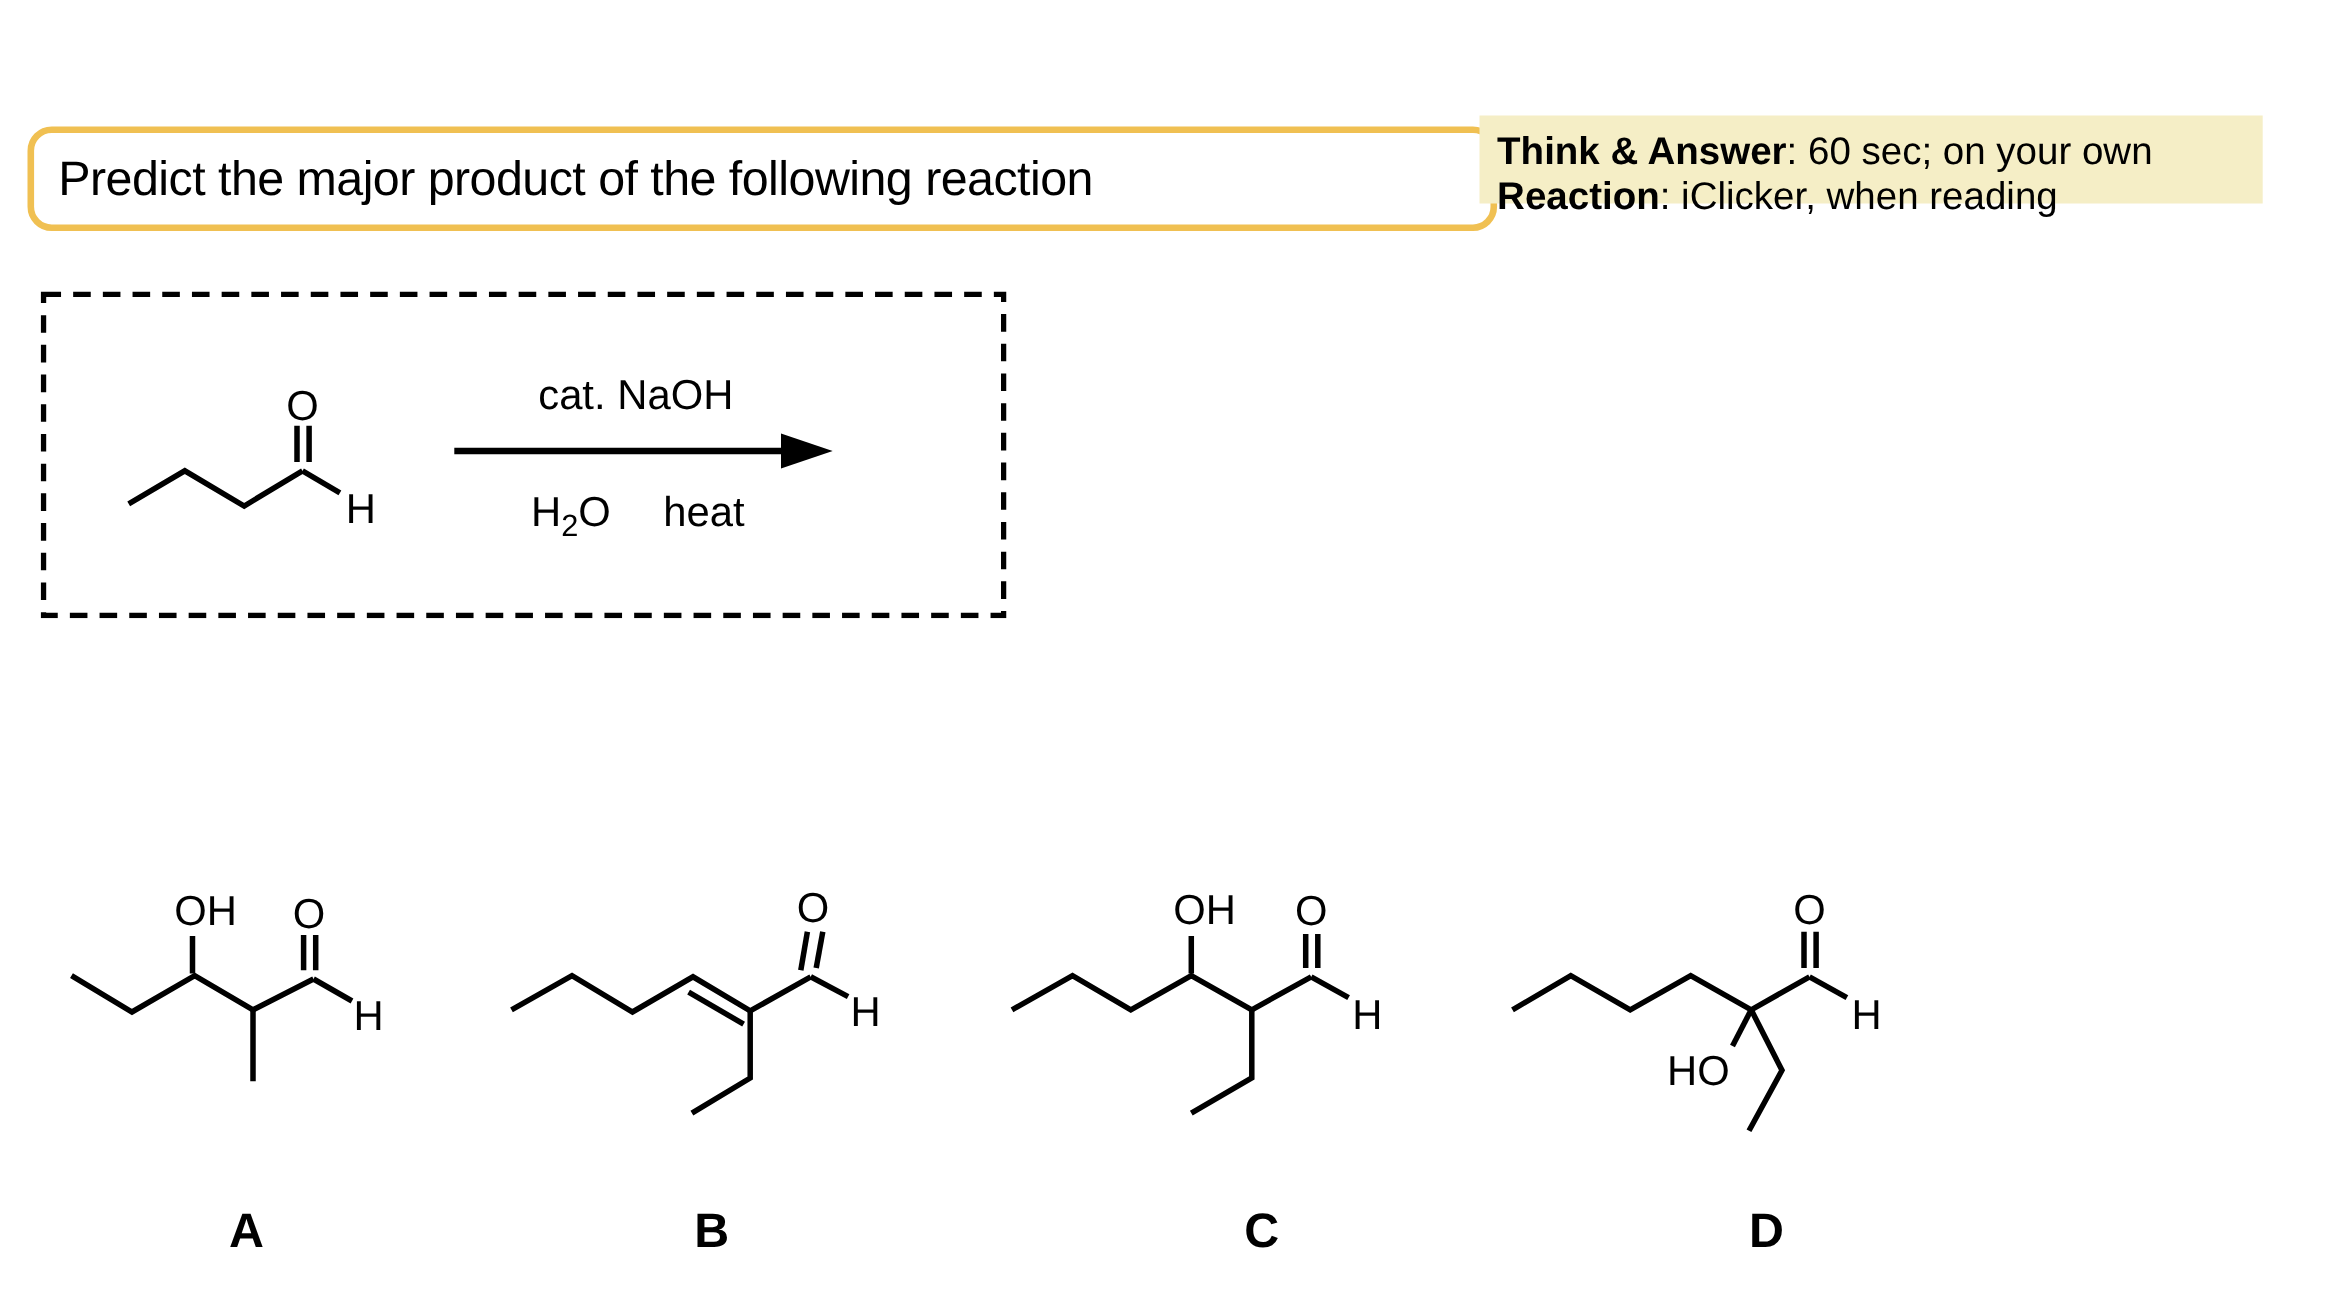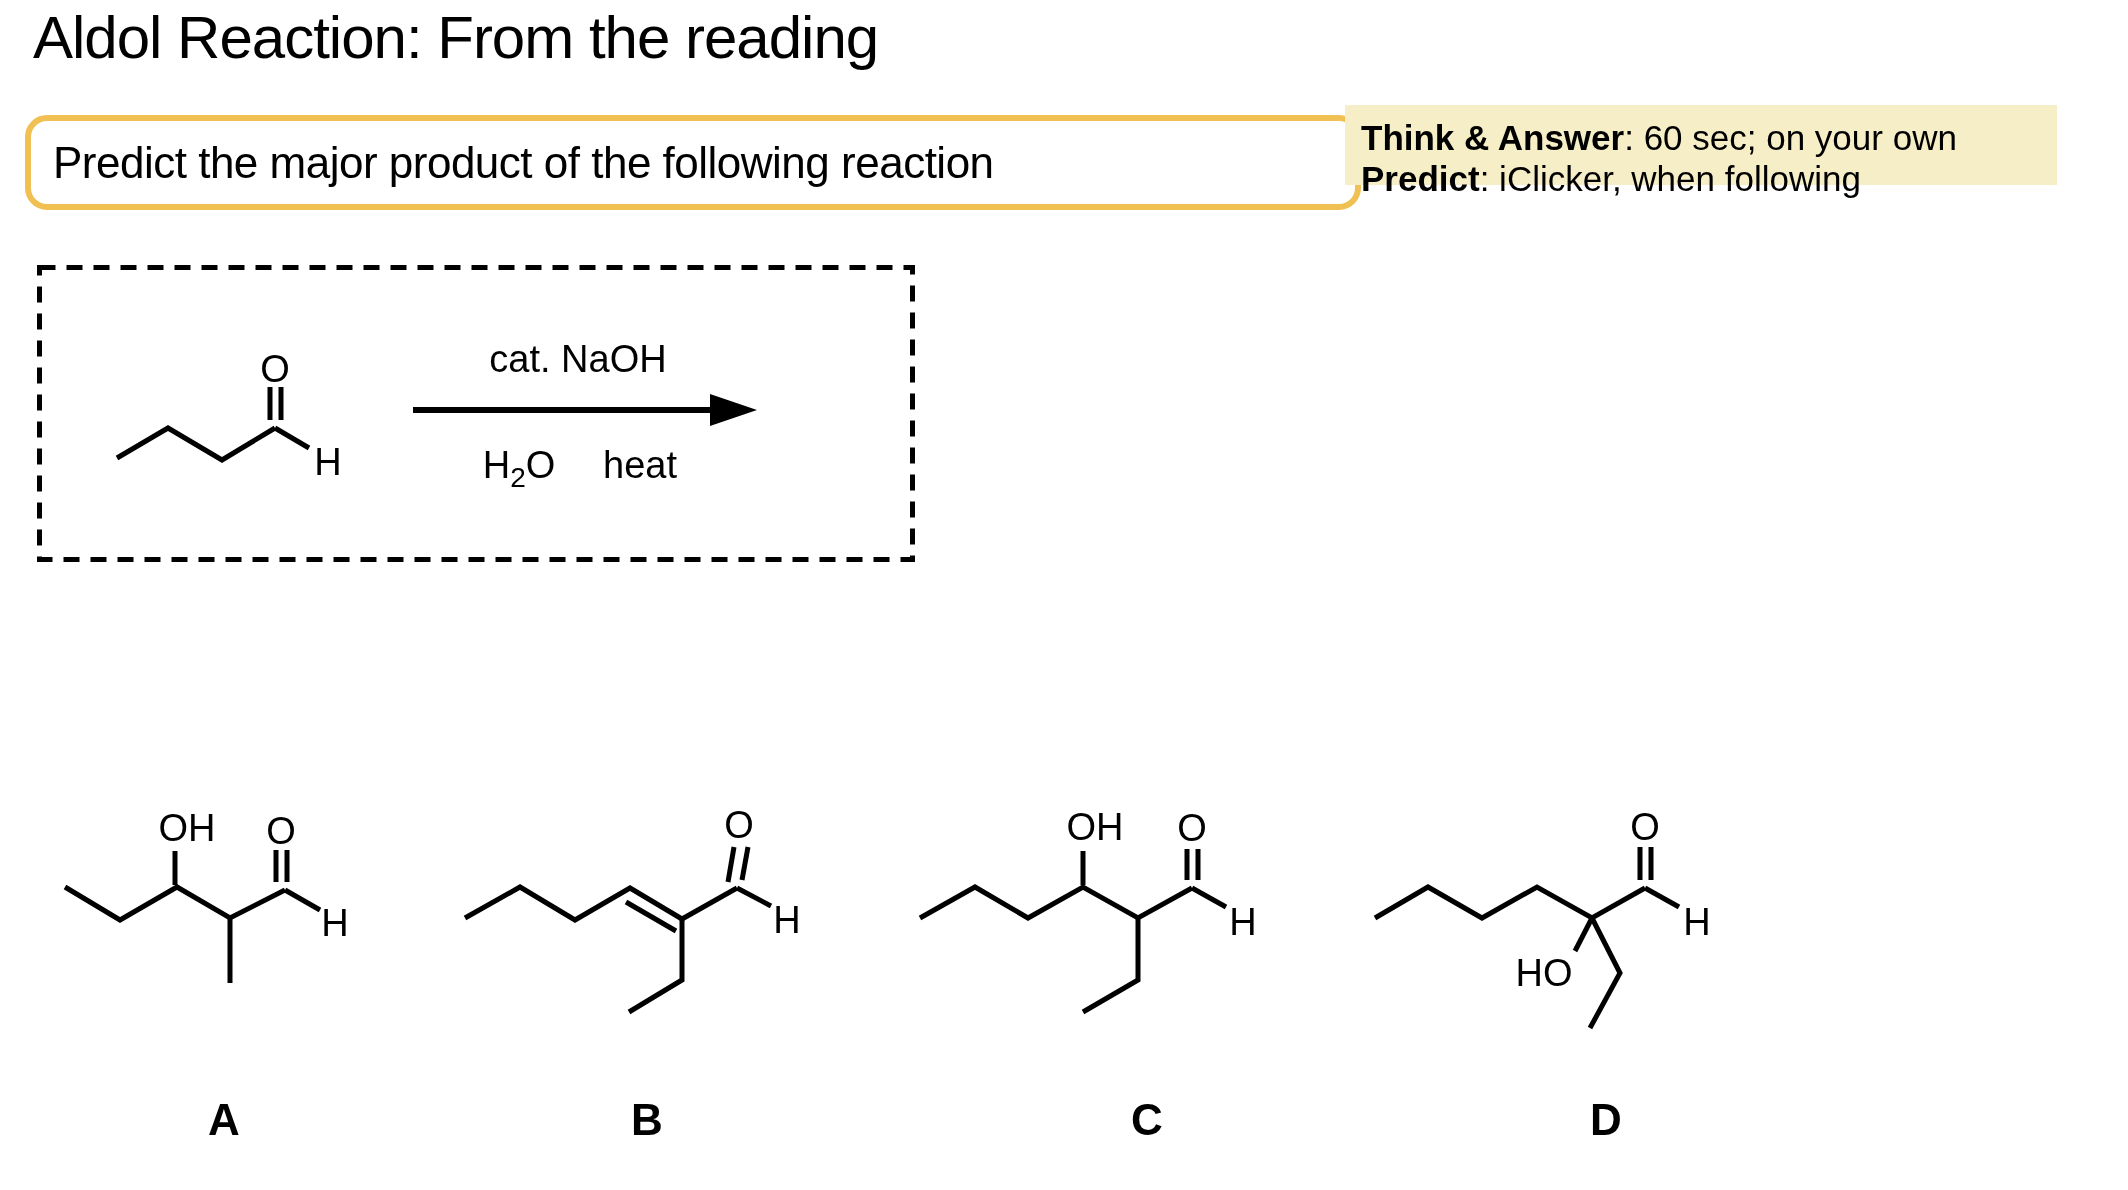--- a/index.html
+++ b/index.html
@@ -33,29 +33,28 @@
   .answer-label {
     position:absolute; top:1098px; transform:translateX(-50%);
     font-size:44px; font-weight:bold; line-height:1;
   }
 </style>
 </head>
 <body>
 
 <div class="slide">
 
-  <div class="title">Aldol Reaction: From the reading</div>
 
   <div class="prompt-box">
     <span class="prompt-text">Predict the major product of the following reaction</span>
   </div>
 
   <div class="note-box">
     <div><span class="b">Think &amp; Answer</span><span>: 60 sec; on your own</span></div>
-    <div><span class="b">Predict</span><span>: iClicker, when following</span></div>
+    <div><span class="b">Reaction</span><span>: iClicker, when reading</span></div>
   </div>
 
   <div class="scheme-box">
     <svg width="878" height="297" viewBox="0 0 878 297">
       <rect x="2.5" y="2.5" width="873" height="292" fill="none" stroke="#000" stroke-width="5" stroke-dasharray="16 11"></rect>
 
       <g>
         <polyline class="bond" points="80,193 131,163 185,195 238,163"></polyline>
         <line class="bond" x1="233" y1="155" x2="233" y2="122"></line>
         <line class="bond" x1="244" y1="155" x2="244" y2="122"></line>

